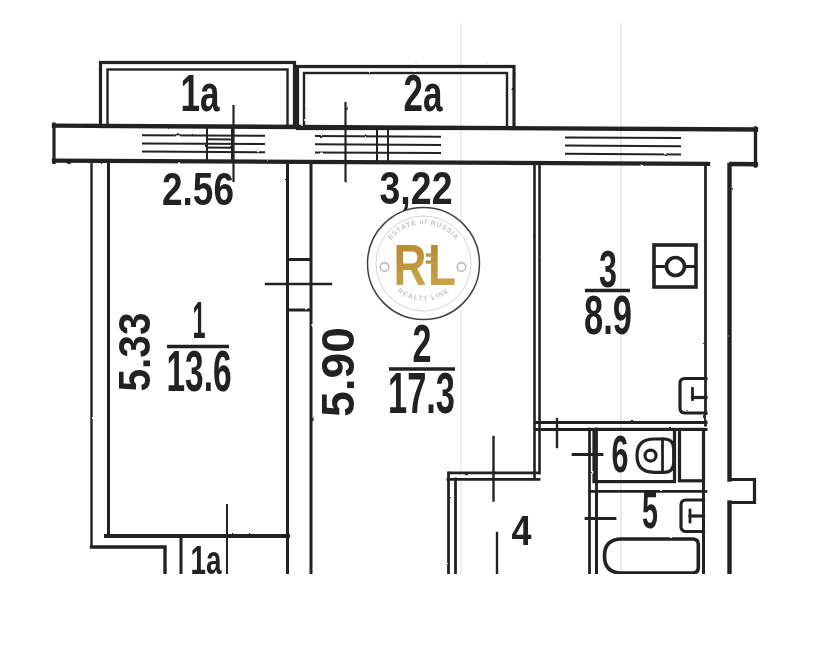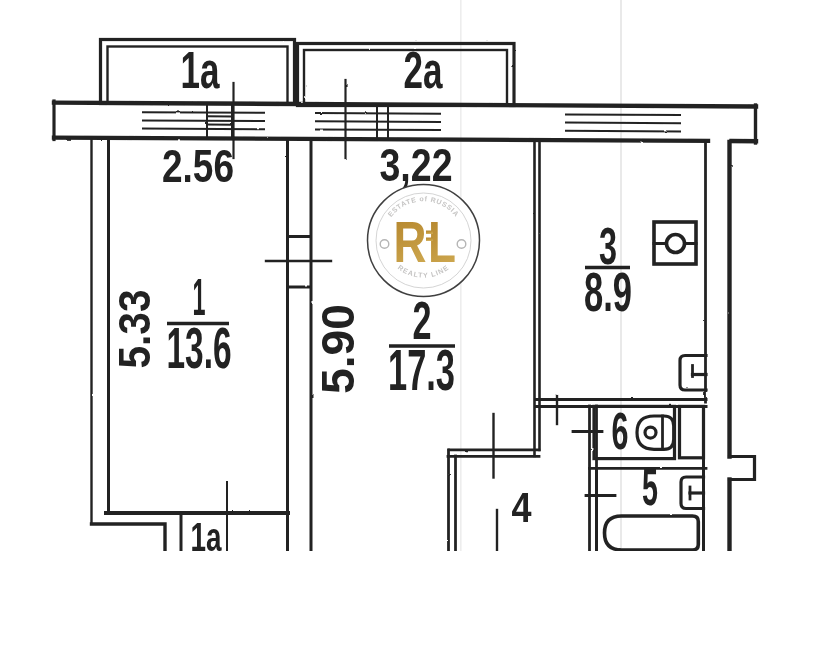--- a/index.html
+++ b/index.html
@@ -1,16 +1,16 @@
 <!DOCTYPE html>
 <html><head>
 <meta charset="utf-8">
 <style>
   html,body{margin:0;padding:0;background:#ffffff;}
-  #plan{width:837px;height:551px;position:relative;overflow:hidden;}
+  #plan{width:837px;height:551px;position:relative;overflow:hidden;margin-top:23px;}
   svg{display:block;}
   text{font-family:"Liberation Sans", sans-serif;font-weight:bold;}
 </style>
 </head>
 <body>
 
 <div id="plan">
 <svg width="837" height="650" viewBox="0 0 837 650" xmlns="http://www.w3.org/2000/svg">
 <defs>
   <linearGradient id="gold" x1="0" y1="0" x2="0.25" y2="1">

